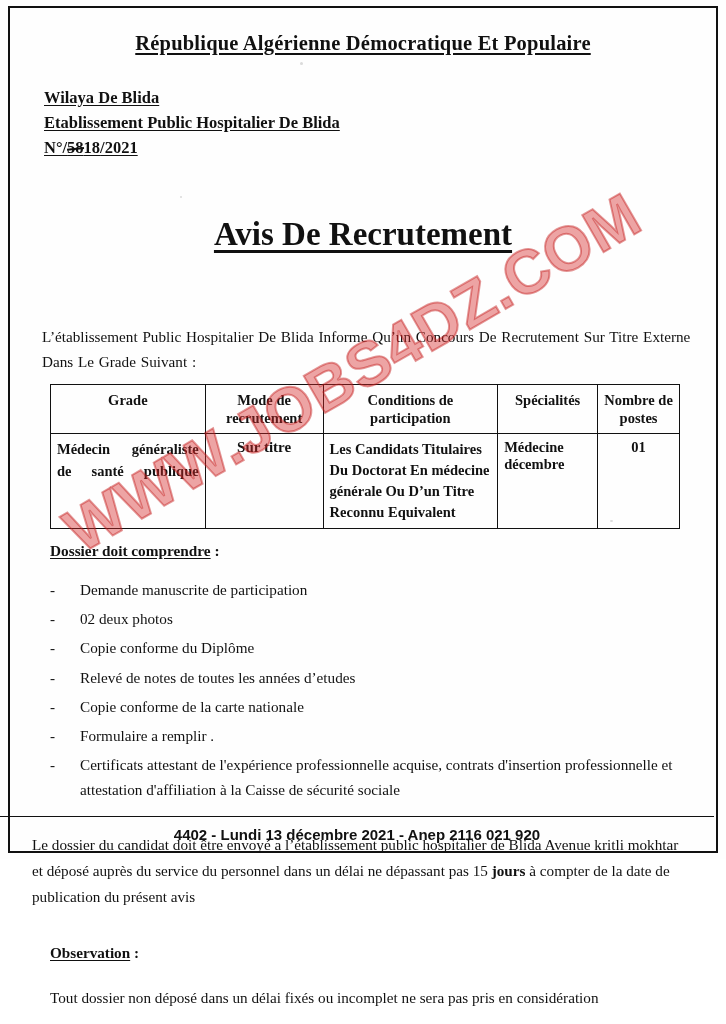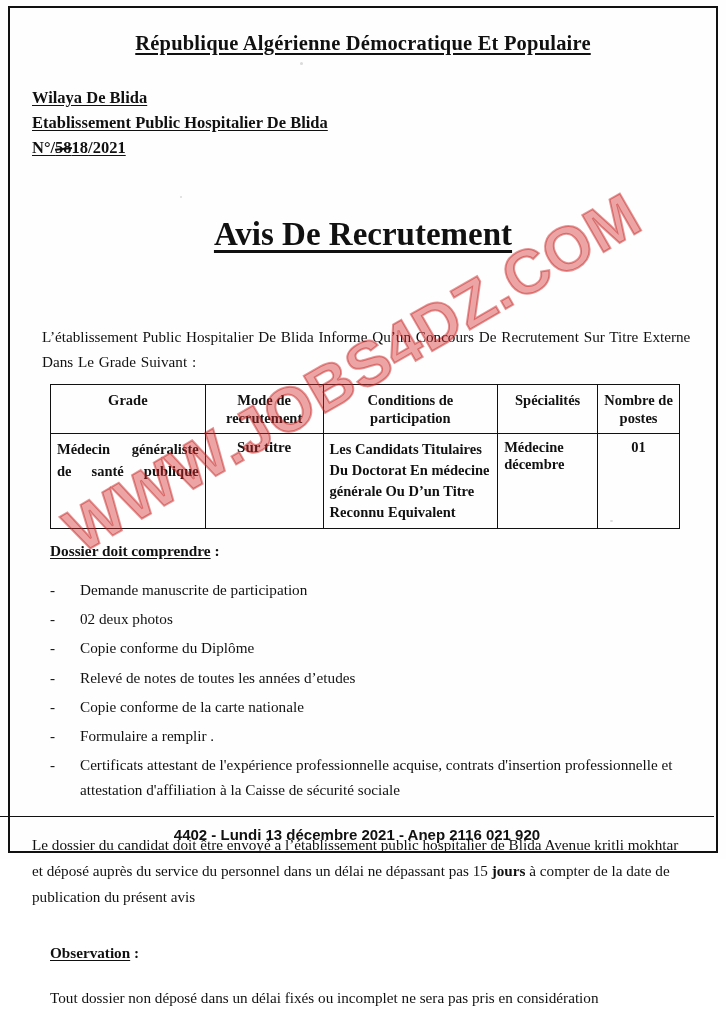--- a/index.html
+++ b/index.html
@@ -45,21 +45,21 @@
     font-weight: bold;
     font-size: 20.5px;
     letter-spacing: 0.2px;
     text-decoration: underline;
     text-underline-offset: 3px;
     margin-top: 14px;
     font-family: "Liberation Serif", serif;
   }
   .header-block {
     margin-top: 30px;
-    margin-left: 4px;
+    margin-left: 16px;
     font-weight: bold;
     font-size: 16.5px;
     line-height: 1.52;
     font-family: "Liberation Serif", serif;
   }
   .header-block .line {
     display: block;
     width: fit-content;
     text-decoration: underline;
     text-underline-offset: 2px;

